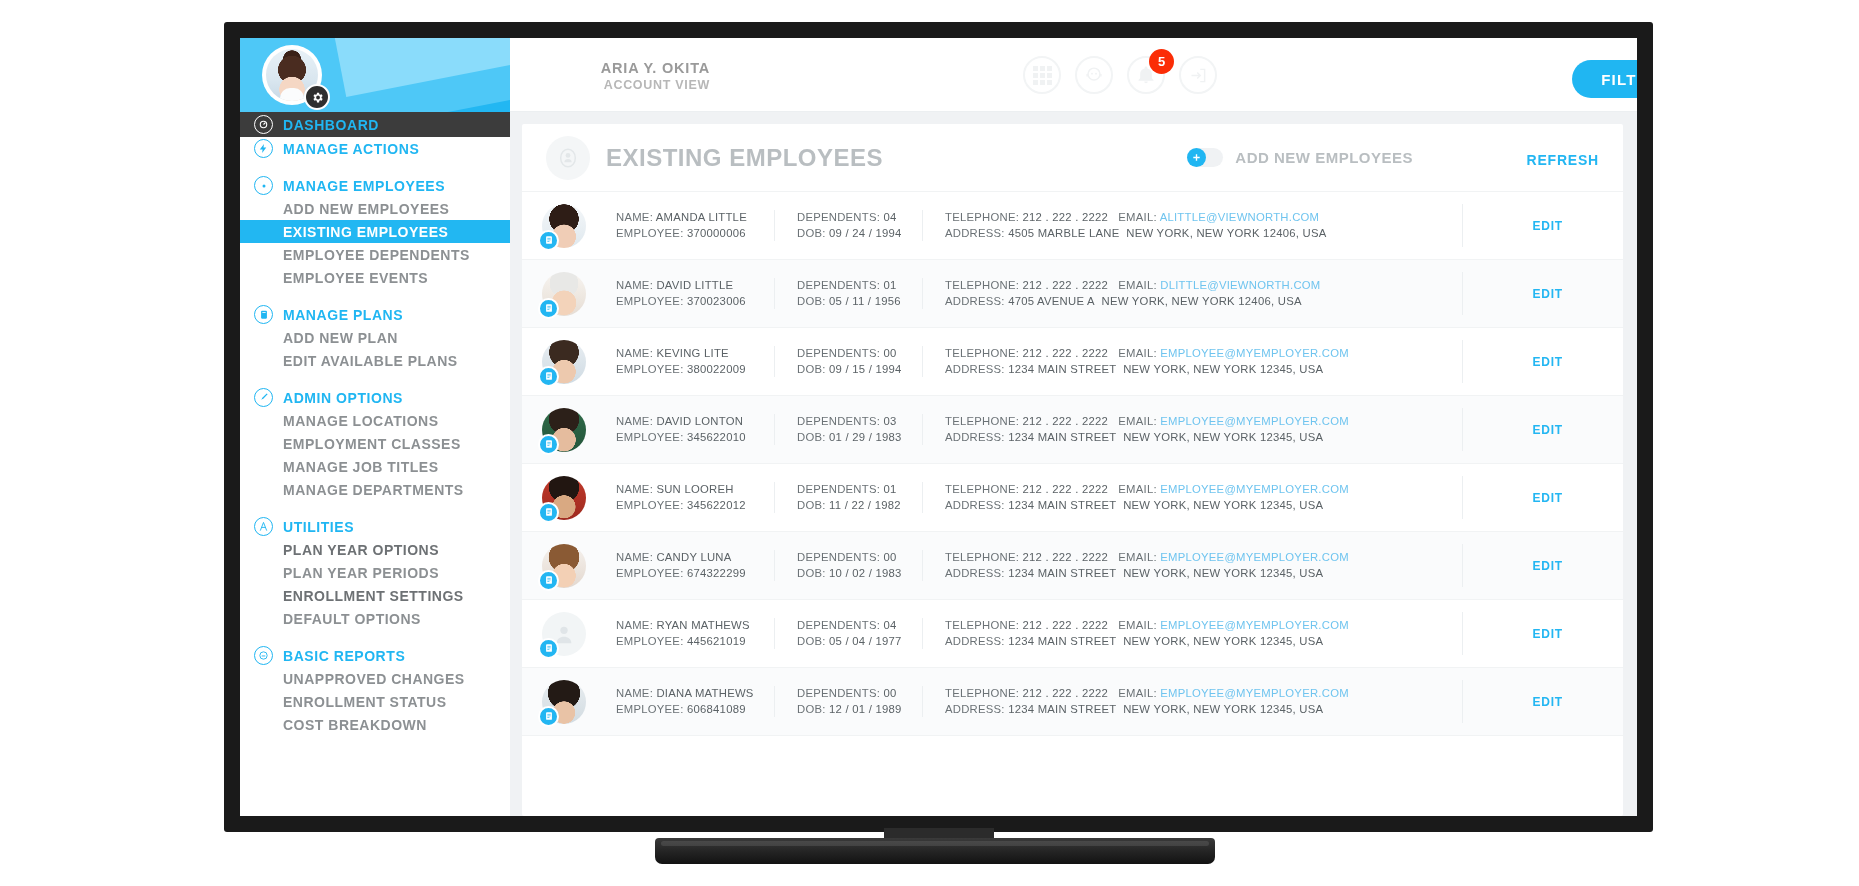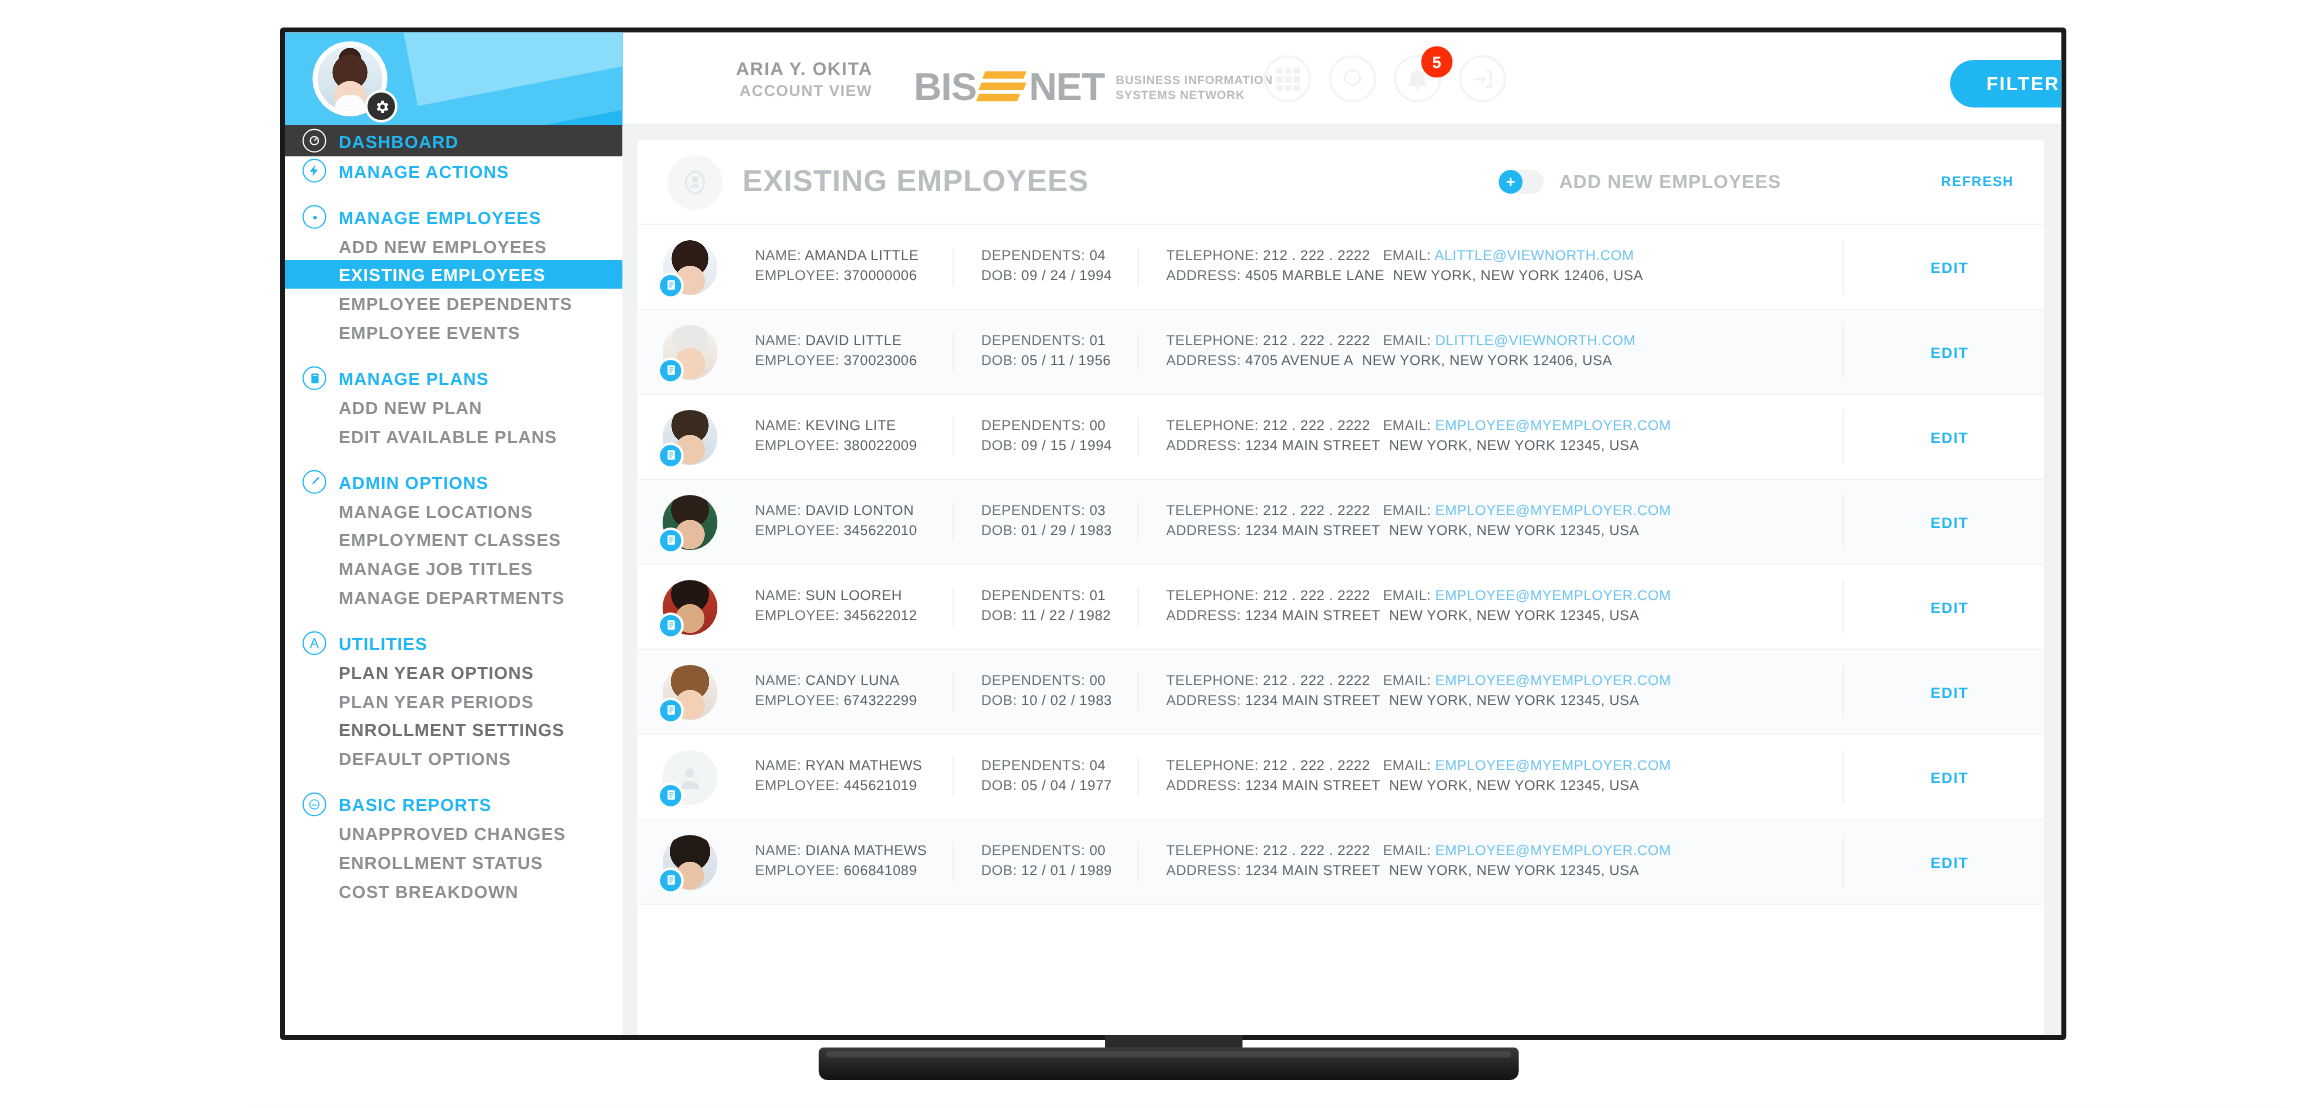--- a/index.html
+++ b/index.html
@@ -10,21 +10,21 @@
     overflow: hidden;
   }
 
   
   #monitor {
     position: absolute;
     left: 224px; top: 22px;
     width: 1429px; height: 810px;
     background: #1a1a1a;
     border-radius: 3px;
-    padding: 4px;
+    padding: 16px;
   }
   #screen {
     position: relative;
     width: 100%; height: 100%;
     background: #ffffff;
     overflow: hidden;
   }
   #stand-neck {
     position: absolute;
     left: 884px; top: 828px;
@@ -260,21 +260,21 @@
     width: 19px; height: 19px; border-radius: 50%;
     background: #20b6f2;
     display:flex;align-items:center;justify-content:center;
   }
   #add-toggle-label {
     margin-left: 12px; font-size: 15px; font-weight: bold;
     letter-spacing: .5px; color: #b9bec1;
   }
   #refresh-btn {
     position: absolute; right: 24px; top: 28px;
-    font-size: 11px; font-weight: bold; letter-spacing: .8px;
+    font-size: 14px; font-weight: bold; letter-spacing: .8px;
     color: #23b6f2; background: none; border: 0; cursor: pointer;
     font-family: "Liberation Sans", sans-serif;
   }
 
   
   #emp-list { height: calc(100% - 68px); overflow: hidden; }
   .emp-row {
     height: 68px; position: relative;
     display: flex; align-items: center;
     border-bottom: 1px solid #f1f3f4;
@@ -330,35 +330,20 @@
         <div id="avatar-gear">
           <svg width="13" height="13" viewBox="0 0 24 24" fill="#ffffff">
             <path d="M19.4 13a7.6 7.6 0 000-2l2.1-1.6-2-3.5-2.5 1a7.6 7.6 0 00-1.7-1L15 3h-4l-.3 2.9a7.6 7.6 0 00-1.7 1l-2.5-1-2 3.5L6.6 11a7.6 7.6 0 000 2l-2.1 1.6 2 3.5 2.5-1c.5.4 1.1.8 1.7 1l.3 2.9h4l.3-2.9c.6-.2 1.2-.6 1.7-1l2.5 1 2-3.5L19.4 13zM13 15.5a3.5 3.5 0 110-7 3.5 3.5 0 010 7z"></path>
           </svg>
         </div>
       </div>
 
       <div id="account-name">ARIA Y. OKITA</div>
       <div id="account-sub">ACCOUNT VIEW</div>
 
-      <div id="logo">
-        <div id="logo-text">
-          <span>BIS</span>
-          <span id="logo-mark">
-              <i></i>
-              <i></i>
-              <i></i>
-            </span>
-          <span>NET</span>
-        </div>
-        <div id="logo-sub">
-          <div>BUSINESS INFORMATION</div>
-          <div>SYSTEMS NETWORK</div>
-        </div>
-      </div>
 
       <div class="hicon" style="left:783px">
         <div class="grid-dots">
           <span></span>
             <span></span>
             <span></span>
           <span></span>
             <span></span>
             <span></span>
           <span></span>

